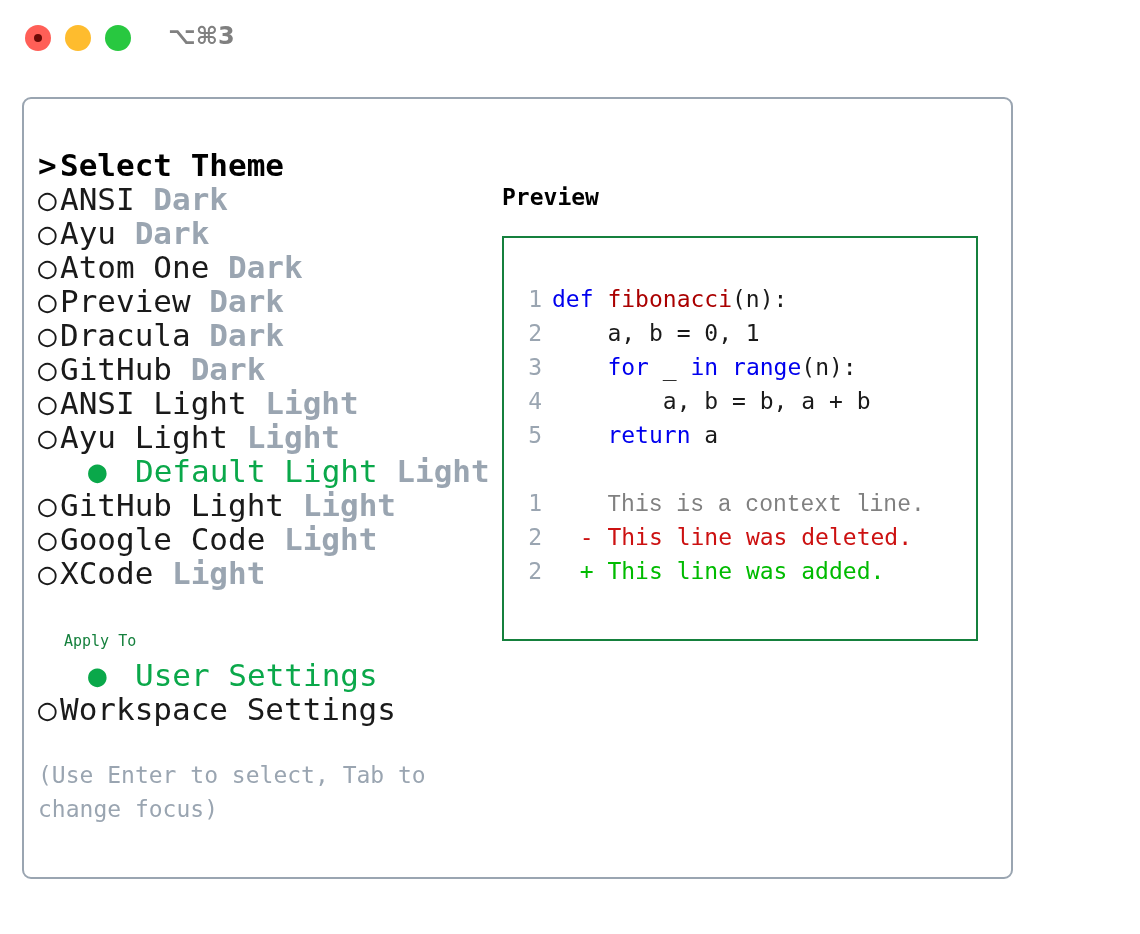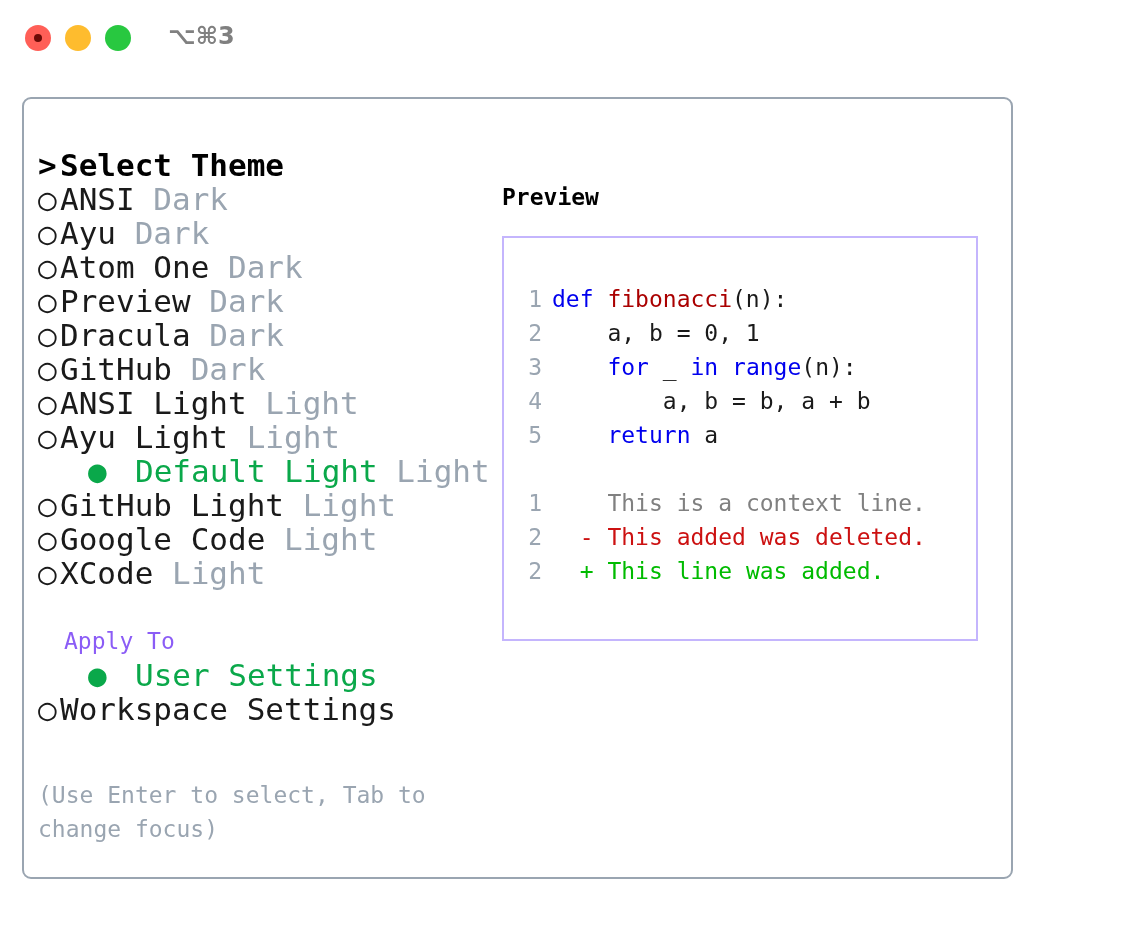--- a/index.html
+++ b/index.html
@@ -107,37 +107,38 @@
   .header-row .marker { color: #000000; }
 
   .row.selected,
   .row.selected .marker,
   .row.selected .name {
     color: #0aa84a;
     margin-left: 25px;
   }
   .variant {
     color: #9aa5b1;
+    font-weight: bold;
   }
   .row.selected .variant {
     color: #9aa5b1;
   }
 
   .spacer-row { height: 34px; }
 
   .section-label {
     height: 34px;
     line-height: 34px;
-    font-size: 23px;
-    color: #8b5cf6;
+    font-size: 15px;
+    color: #15803d;
     padding-left: 26px;
   }
 
   .hint {
-    margin-top: 52px;
+    margin-top: 32px;
     font-size: 23px;
     line-height: 34px;
     color: #9aa5b1;
     width: 400px;
   }
 
   
   .right-col {
     position: absolute;
     left: 478px;
@@ -149,21 +150,21 @@
     font-weight: bold;
     color: #000000;
     line-height: 34px;
     height: 34px;
     margin-top: 32px;
   }
   .preview-box {
     margin-top: 22px;
     width: 476px;
     height: 405px;
-    border: 2px solid #c4b5fd;
+    border: 2px solid #15803d;
     box-sizing: border-box;
     background: #ffffff;
     padding: 44px 0 0 0;
   }
 
   .code-line {
     font-size: 23px;
     line-height: 34px;
     height: 34px;
     white-space: pre;
@@ -175,21 +176,21 @@
     width: 20px;
     text-align: right;
     color: #9aa5b1;
     margin-right: 10px;
   }
   .kw   { color: #0000ee; }
   .fn   { color: #aa0000; }
   .plain{ color: #1a1a1a; }
 
   .diff-gap { height: 34px; }
-  .diff-ctx  { color: #808080; }
+  .diff-ctx  { color: #808080; font-family: Liberation Mono, monospace; }
   .diff-del  { color: #cc1111; }
   .diff-add  { color: #00bb00; }
 </style>
 </head>
 <body>
 
 <div class="window">
 
   <div class="titlebar">
     <div class="traffic red"></div>
@@ -240,21 +241,21 @@
           <div id="code-block">
               <div class="code-line"><span class="lineno">1</span><span class="kw">def </span><span class="fn">fibonacci</span><span class="plain">(n):</span></div>
               <div class="code-line"><span class="lineno">2</span>    <span class="plain">a, b = 0, 1</span></div>
               <div class="code-line"><span class="lineno">3</span>    <span class="kw">for </span><span class="plain">_ </span><span class="kw">in </span><span class="kw">range</span><span class="plain">(n):</span></div>
               <div class="code-line"><span class="lineno">4</span>        <span class="plain">a, b = b, a + b</span></div>
               <div class="code-line"><span class="lineno">5</span>    <span class="kw">return </span><span class="plain">a</span></div>
             </div>
           <div class="diff-gap"></div>
           <div id="diff-block">
               <div class="code-line"><span class="lineno">1</span>  <span class="diff-ctx"> </span><span class="diff-ctx"> This is a context line.</span></div>
-              <div class="code-line"><span class="lineno">2</span>  <span class="diff-del">-</span><span class="diff-del"> This added was deleted.</span></div>
+              <div class="code-line"><span class="lineno">2</span>  <span class="diff-del">-</span><span class="diff-del"> This line was deleted.</span></div>
               <div class="code-line"><span class="lineno">2</span>  <span class="diff-add">+</span><span class="diff-add"> This line was added.</span></div>
             </div>
         </div>
       </div>
 
     </div>
   </div>
 </div>
 
 </body></html>

